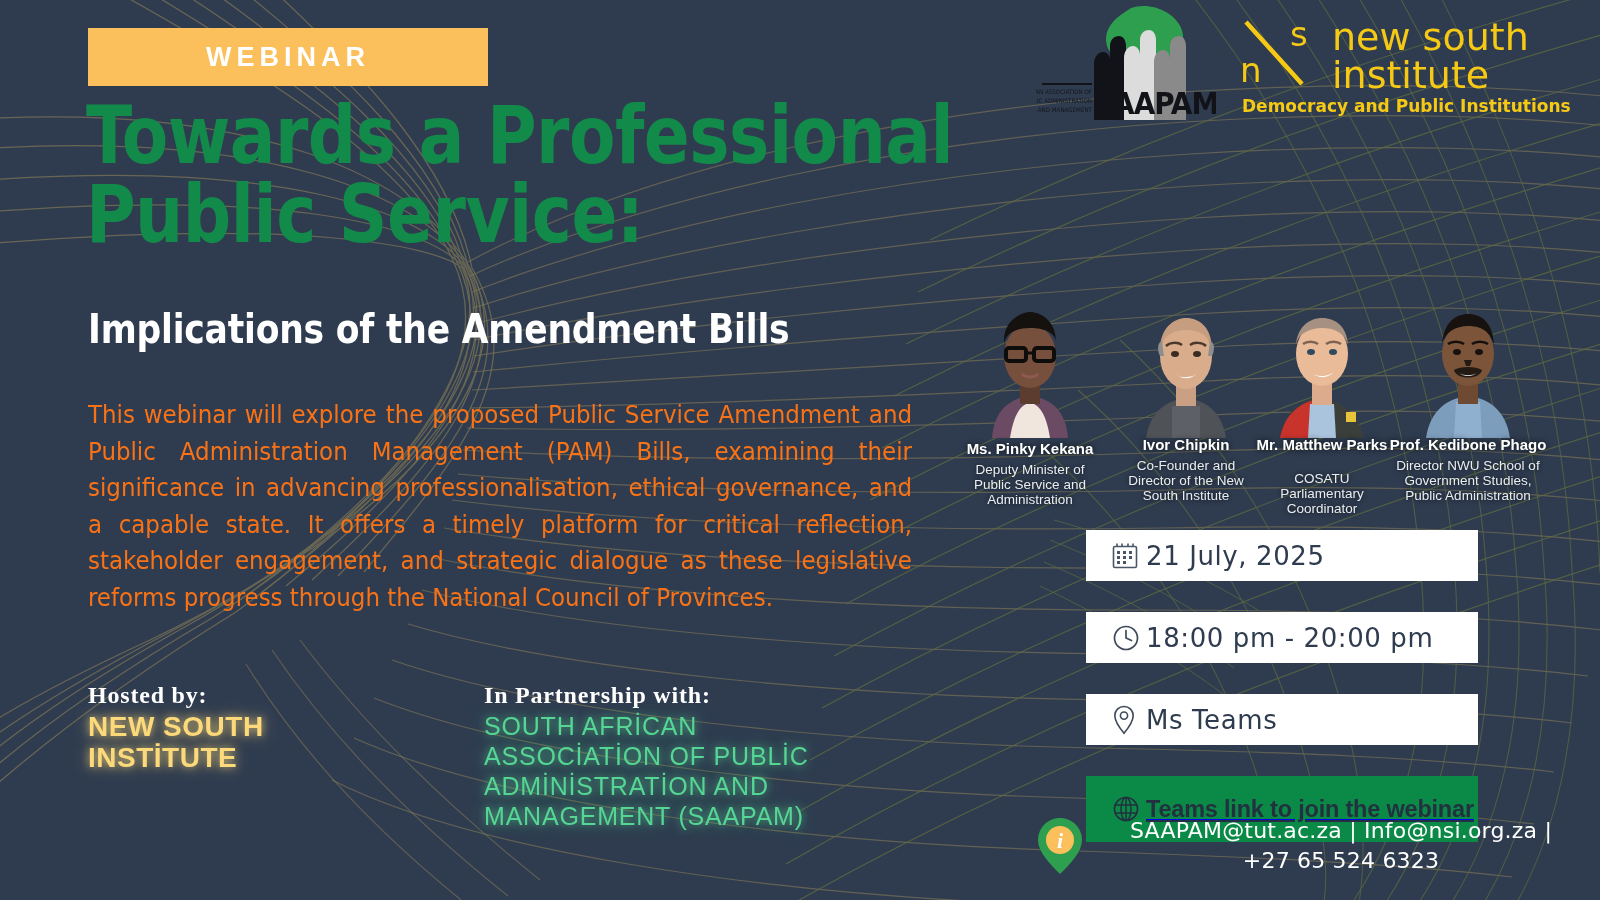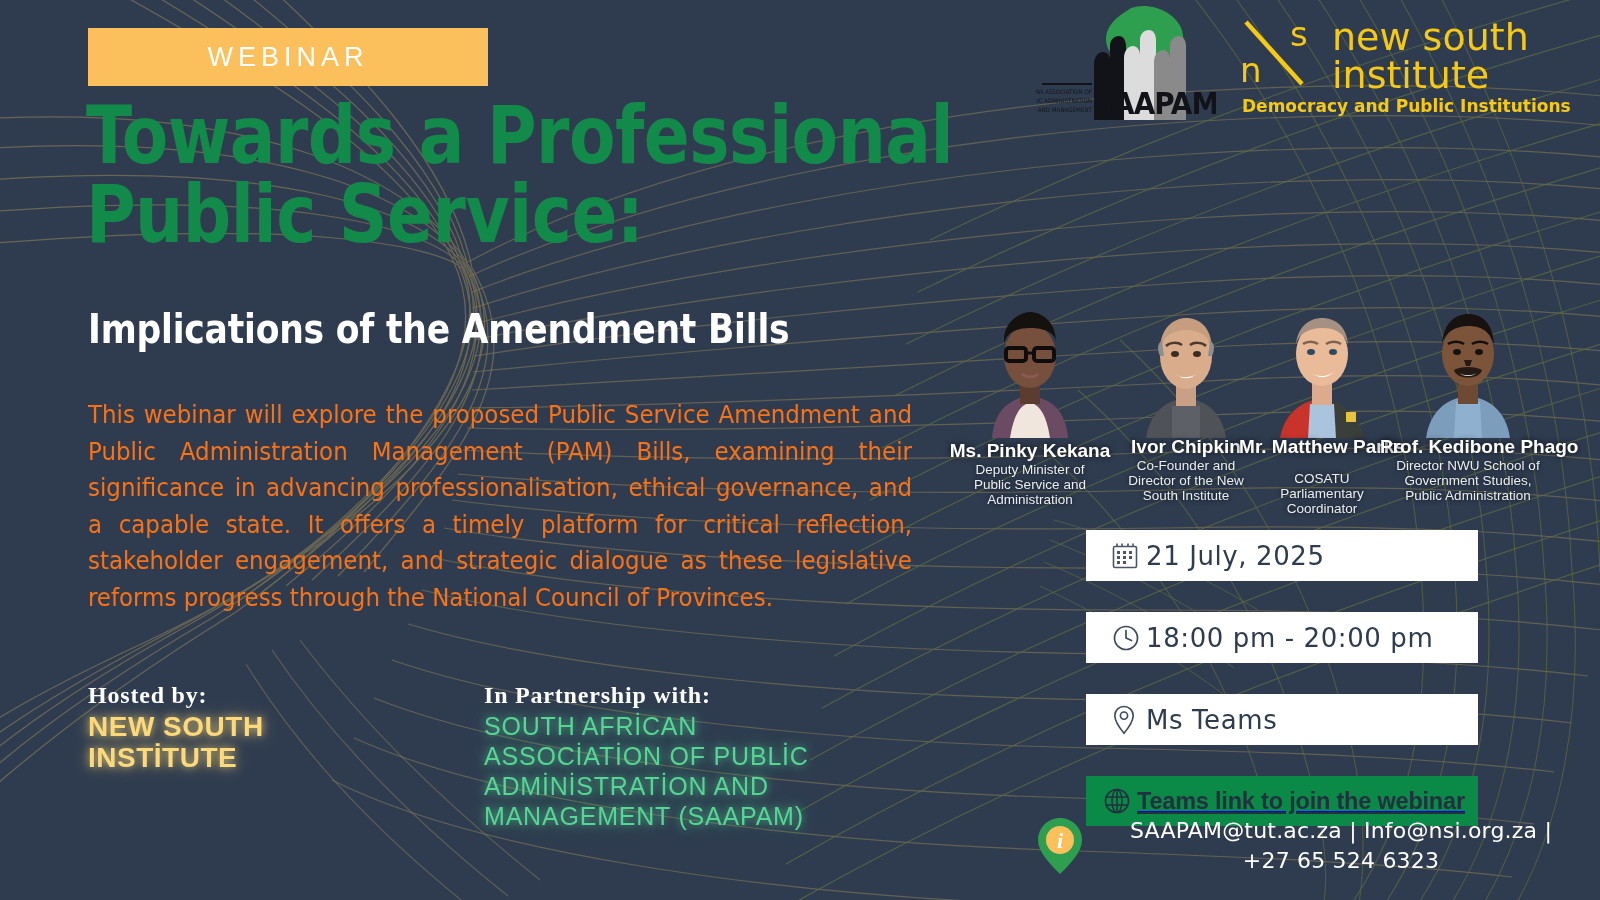--- a/index.html
+++ b/index.html
@@ -22,21 +22,21 @@
   .bg-svg { position:absolute; inset:0; width:1600px; height:900px; pointer-events:none; }
 
   
   .webinar-badge {
     position:absolute; left:88px; top:28px;
     width:400px; height:58px;
     background:#FBBF5C;
     display:flex; align-items:center; justify-content:center;
   }
   .webinar-badge span {
-    color:#ffffff; font-weight:normal; font-size:27px; letter-spacing:5px;
+    color:#ffffff; font-weight:bold; font-size:27px; letter-spacing:5px;
   }
 
   
   .headline {
     position:absolute; left:86px; top:96px; width:1000px;
     color:#128A4A;
     font-family:"DejaVu Sans Condensed","Liberation Sans Narrow","Liberation Sans",sans-serif;
     font-weight:bold;
     font-size:80px;
     line-height:0.99;
@@ -102,21 +102,21 @@
 
   
   .speakers { position:absolute; left:952px; top:300px; width:624px; height:200px; }
   .speaker { position:absolute; top:0; width:156px; text-align:center; }
   .speaker .photo {
     position:absolute; left:50%; transform:translateX(-50%);
     width:120px; height:138px;
   }
   .speaker .sp-name {
     position:absolute; left:-10px; right:-10px;
-    color:#ffffff; font-weight:bold; font-size:19px;
+    color:#ffffff; font-weight:bold; font-size:15px;
     text-shadow:0 0 6px rgba(0,0,0,0.85);
     white-space:nowrap;
   }
   .speaker .sp-role {
     position:absolute; left:-8px; right:-8px;
     color:#e9edf2; font-size:13.5px; line-height:15px;
     text-shadow:0 0 5px rgba(0,0,0,0.8);
   }
 
   
@@ -125,22 +125,22 @@
     height:51px; background:#ffffff;
     display:flex; align-items:center;
     padding-left:26px; margin-bottom:31px;
   }
   .info-box .ic { width:34px; flex:0 0 34px; display:flex; align-items:center; }
   .info-box .txt {
     color:#2f3c50; font-size:26px; letter-spacing:0.6px;
     font-family:"DejaVu Sans","Liberation Sans",sans-serif;
   }
   .link-box {
-    height:50px; background:#0B8A47;
-    display:flex; align-items:center; padding-left:17px;
+    height:66px; background:#0B8A47;
+    display:flex; align-items:center; padding-left:26px;
   }
   .link-box .ic { width:34px; flex:0 0 34px; display:flex; align-items:center; }
   .link-box .txt {
     color:#22303f; font-size:23.5px; font-weight:bold;
     text-decoration:underline; text-underline-offset:3px;
     letter-spacing:-0.2px;
   }
 
   
   .contact {

